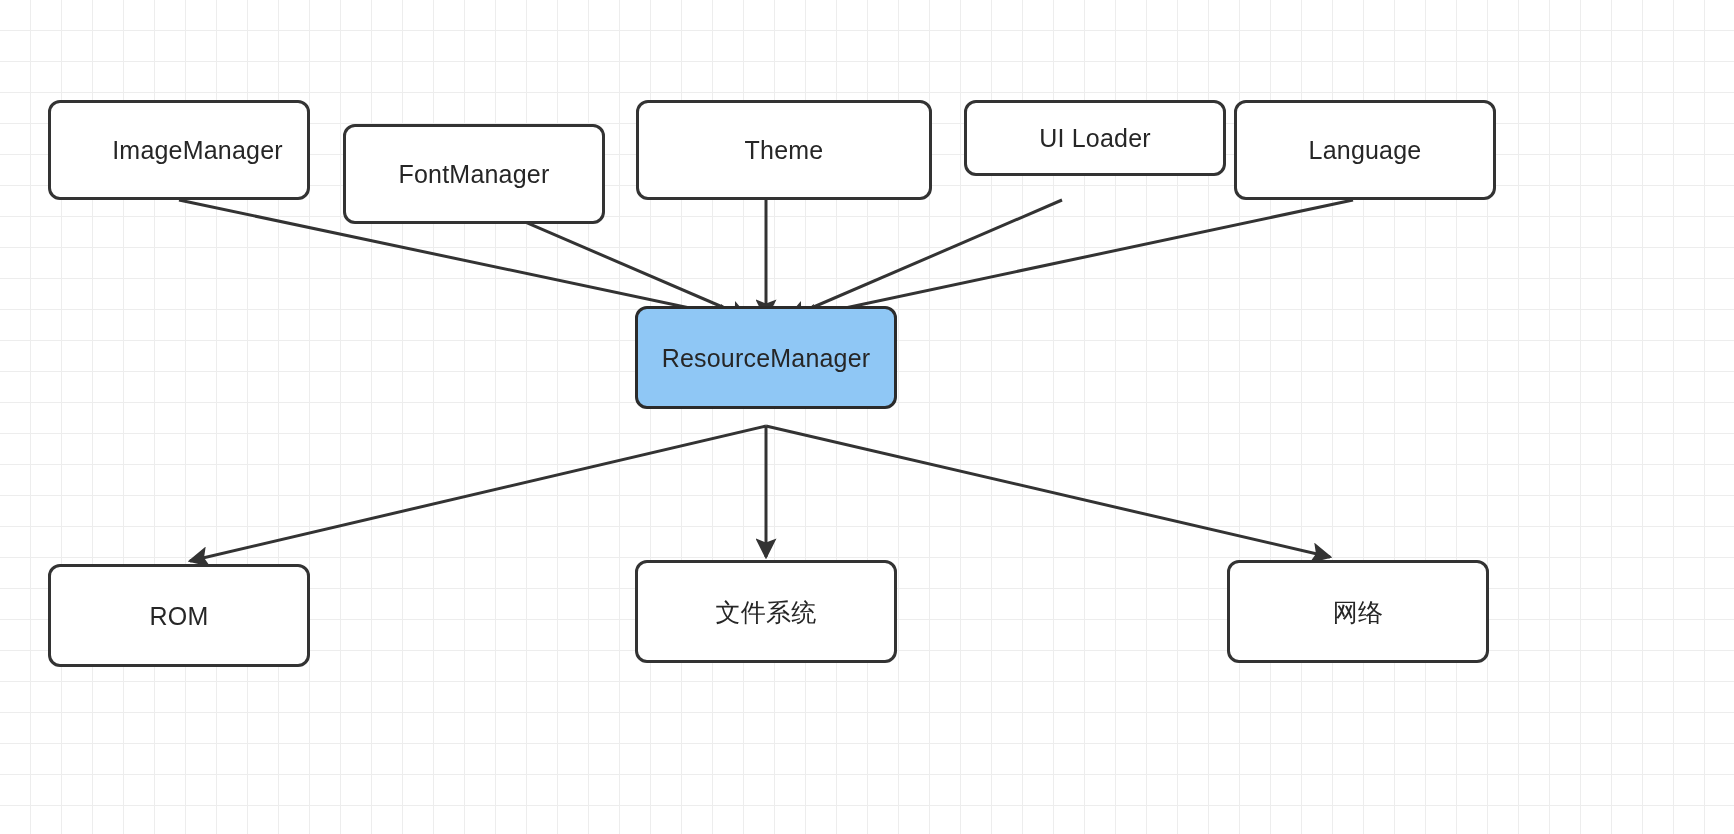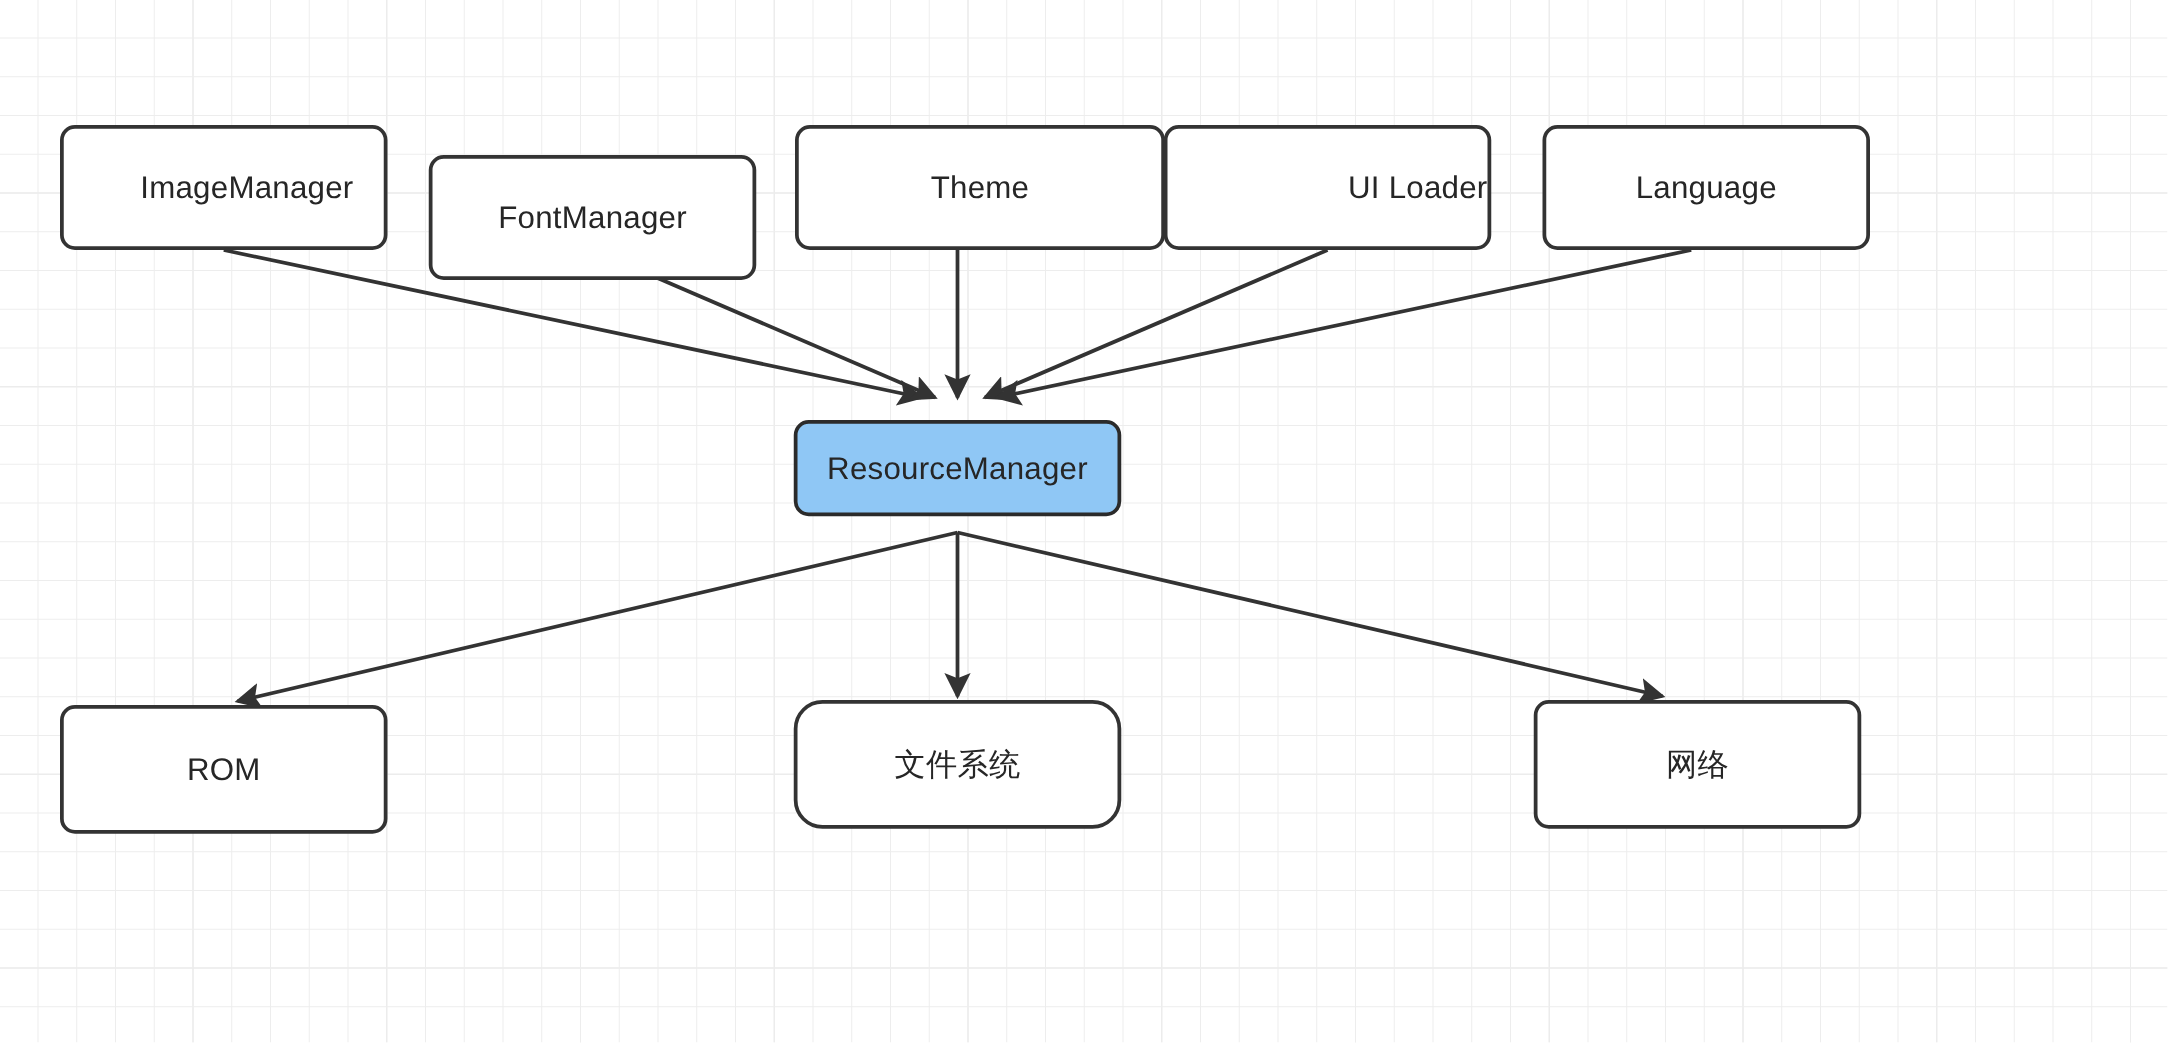--- a/index.html
+++ b/index.html
@@ -83,33 +83,33 @@
   <div id="nodes-group">
       <div class="node" style="left: 48px; top: 100px; width: 262px; height: 100px; padding-left: 37px;">
         <span class="node-label">ImageManager</span>
       </div>
       <div class="node" style="left: 343px; top: 100px; width: 262px; height: 100px; margin-top: 24px;">
         <span class="node-label">FontManager</span>
       </div>
       <div class="node" style="left: 636px; top: 100px; width: 296px; height: 100px;">
         <span class="node-label">Theme</span>
       </div>
-      <div class="node" style="left: 931px; top: 100px; width: 262px; height: 100px; justify-content: flex-end;">
+      <div class="node" style="left: 964px; top: 100px; width: 262px; height: 76px;">
         <span class="node-label">UI Loader</span>
       </div>
       <div class="node" style="left: 1222px; top: 100px; width: 262px; height: 100px; margin-left: 12px;">
         <span class="node-label">Language</span>
       </div>
-      <div class="node accent" style="left: 635px; top: 336px; width: 262px; height: 77px;">
+      <div class="node accent" style="left: 635px; top: 306px; width: 262px; height: 103px;">
         <span class="node-label">ResourceManager</span>
       </div>
       <div class="node" style="left: 48px; top: 564px; width: 262px; height: 103px;">
         <span class="node-label">ROM</span>
       </div>
-      <div class="node" style="left: 635px; top: 560px; width: 262px; height: 103px; border-radius: 23px;">
+      <div class="node" style="left: 635px; top: 560px; width: 262px; height: 103px;">
         <span class="node-label">文件系统</span>
       </div>
       <div class="node" style="left: 1207px; top: 560px; width: 262px; height: 103px; margin-left: 20px;">
         <span class="node-label">网络</span>
       </div>
     </div>
 
 </div>
 
 </body></html>

